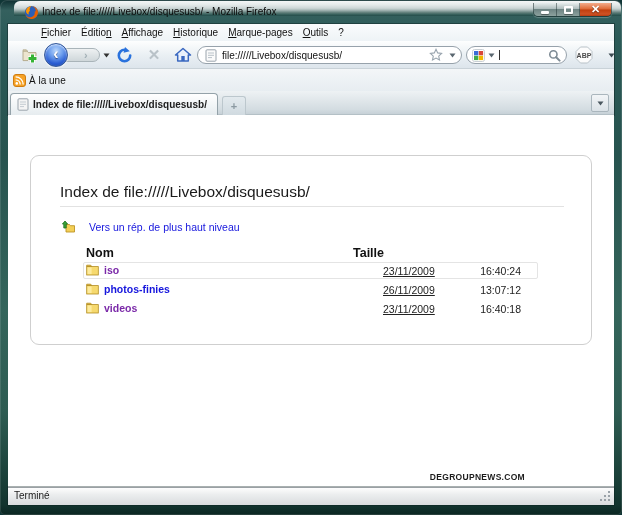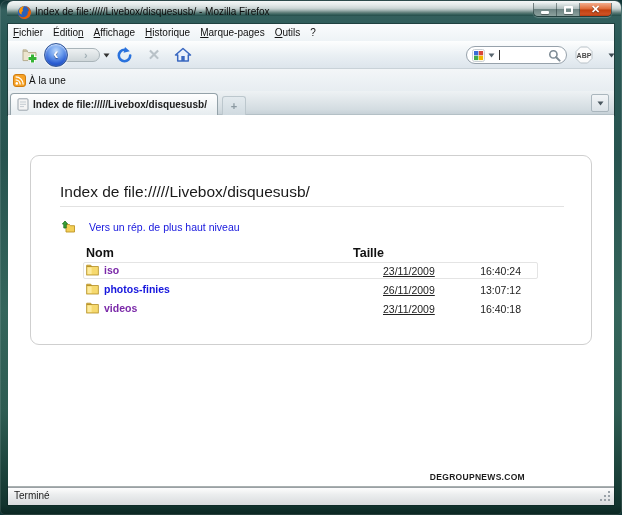--- a/index.html
+++ b/index.html
@@ -4,21 +4,21 @@
 <style>
   * { margin:0; padding:0; box-sizing:border-box; }
   html,body { width:622px; height:515px; background:#103636; overflow:hidden;
               font-family:"Liberation Sans", sans-serif; }
   .window { position:relative; width:622px; height:515px;
     border-radius:7px 7px 5px 5px;
     background:linear-gradient(180deg,#0d2e30 0%, #34605e 2%, #2b5a57 8%, #27534f 30%, #34655b 60%, #2e5c52 80%, #12342e 98%, #0b2622 100%);
     box-shadow:inset 0 0 0 1px rgba(255,255,255,0.12);
     overflow:hidden; }
   
-  .titlebar { position:absolute; left:7px; right:1px; top:1px; height:15px;
+  .titlebar { position:absolute; left:14px; right:1px; top:1px; height:15px;
     border-radius:6px 6px 0 0;
     background:linear-gradient(180deg,#f4f7f7 0%, #e4eaea 25%, #ccd6d6 48%, #a9bab9 60%, #5e7d79 78%, #305b57 92%, #234c49 100%); }
   .titlebar-icon { position:absolute; left:10px; top:4px; width:15px; height:15px; }
   .title-text { position:absolute; left:28px; top:2px; height:17px; line-height:17px;
     font-size:10px; color:#0b0b0b; white-space:nowrap; }
   .win-buttons { position:absolute; right:9px; top:2px; height:14px; display:flex;
     border:1px solid rgba(20,40,40,0.55); border-top:none; border-radius:0 0 5px 5px;
     overflow:hidden; box-shadow:0 1px 1px rgba(255,255,255,0.25); }
   .win-btn { width:23px; height:13px; display:flex; align-items:center; justify-content:center;
     background:linear-gradient(180deg,#e7eded 0%, #aebdbd 45%, #6e8584 50%, #8ca19e 100%);
@@ -30,21 +30,21 @@
     box-shadow:0 1px 1px rgba(0,0,0,0.4); }
   .glyph-max { width:9px; height:8px; border:2px solid #fdfdfd; border-radius:1px;
     box-shadow:0 1px 1px rgba(0,0,0,0.4); }
   .glyph-close { color:#fff; font-size:11px; font-weight:bold; line-height:13px;
     text-shadow:0 1px 1px rgba(0,0,0,0.5); }
   
   .chrome { position:absolute; left:8px; right:8px; top:24px; height:91px;
     background:#eef2f5; box-shadow:0 0 0 1px rgba(10,30,30,0.45); }
   .menubar { position:absolute; left:0; right:0; top:0; height:17px;
     background:linear-gradient(180deg,#fafcfd 0%, #eef3f6 100%);
-    display:flex; align-items:center; }
+    display:flex; align-items:center;padding-left:28px; }
   .menu-item { font-size:10px; color:#111; padding:0 5px; height:17px; line-height:17px; }
   .menu-item u { text-decoration:underline; }
   .navbar { position:absolute; left:0; right:0; top:17px; height:28px;
     background:linear-gradient(180deg,#fdfefe 0%, #e9eff3 55%, #dde5ec 100%);
     border-bottom:1px solid #c9d2d8; }
   .bookmarksbar { position:absolute; left:0; right:0; top:45px; height:22px;
     background:linear-gradient(180deg,#f3f6f8 0%, #e7edf1 100%);
     display:flex; align-items:center; padding-left:2px; }
   .bm-item { display:flex; align-items:center; gap:3px; margin-right:7px; padding:1px 3px; }
   .bm-label { font-size:10px; color:#111; white-space:nowrap; }
@@ -192,20 +192,37 @@
         <span>✕</span>
       </div>
 
       <div class="nav-icon" style="left:164px; width:22px;">
         <svg width="18" height="16" viewBox="0 0 18 16">
           <path d="M9 1.5 L16.5 8 h-2.2 v6 h-10.6 v-6 H1.5 Z" fill="#eaf1fb" stroke="#3a68c0" stroke-width="1.5" stroke-linejoin="round"></path>
           <rect x="7.3" y="9" width="3.4" height="5" fill="#3a68c0"></rect>
         </svg>
       </div>
 
+      <div class="urlbar">
+        <svg width="12" height="13" viewBox="0 0 12 13">
+          <rect x="1" y="0.8" width="10" height="11.4" rx="1" fill="#fbfbfb" stroke="#9aa4ad"></rect>
+          <g stroke="#b9c2c9" stroke-width="1">
+              <line x1="3" y1="4" x2="9" y2="4"></line>
+              <line x1="3" y1="6.3" x2="9" y2="6.3"></line>
+              <line x1="3" y1="8.6" x2="7" y2="8.6"></line>
+            </g>
+        </svg>
+        <span class="url-text">file://///Livebox/disquesusb/</span>
+        <svg width="14" height="14" viewBox="0 0 14 14">
+          <path d="M7 1.3 l1.7 3.6 3.9 0.5 -2.9 2.7 0.8 3.9 -3.5 -1.9 -3.5 1.9 0.8 -3.9 -2.9 -2.7 3.9 -0.5 Z" fill="#fdfdfd" stroke="#98a4ae" stroke-width="1.1"></path>
+        </svg>
+        <svg width="7" height="5" viewBox="0 0 7 5" style="margin-left:6px;">
+          <path d="M0.5 0.5 h6 L3.5 4.5 Z" fill="#5a6770"></path>
+        </svg>
+      </div>
 
       <div class="searchbar">
         <svg width="13" height="13" viewBox="0 0 13 13">
           <rect x="0.5" y="0.5" width="12" height="12" rx="2" fill="#fff" stroke="#c9cfd4"></rect>
           <rect x="2" y="2" width="4.3" height="4.3" fill="#3a6cd8"></rect>
           <rect x="6.8" y="2" width="4.3" height="4.3" fill="#d8473a"></rect>
           <rect x="2" y="6.8" width="4.3" height="4.3" fill="#3faa4c"></rect>
           <rect x="6.8" y="6.8" width="4.3" height="4.3" fill="#f0b800"></rect>
         </svg>
         <svg width="7" height="5" viewBox="0 0 7 5" style="margin-left:3px;">

